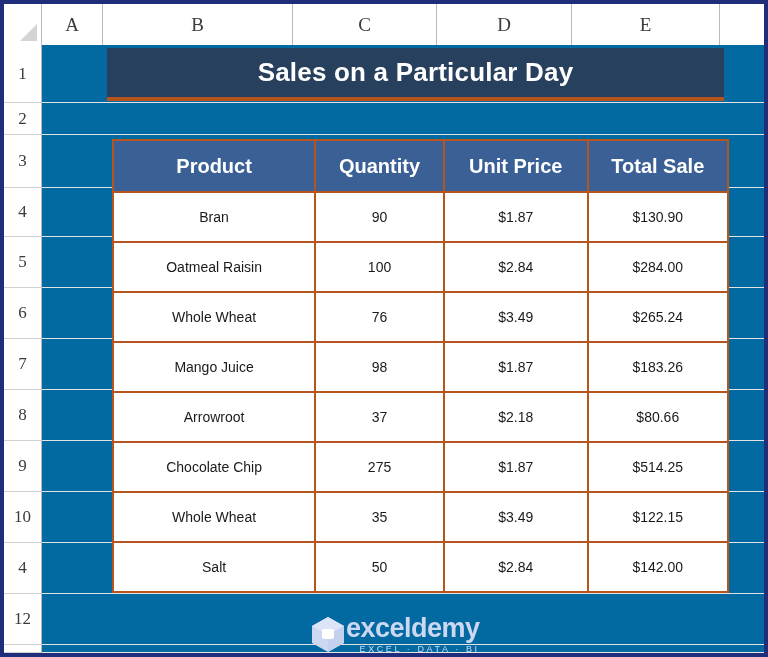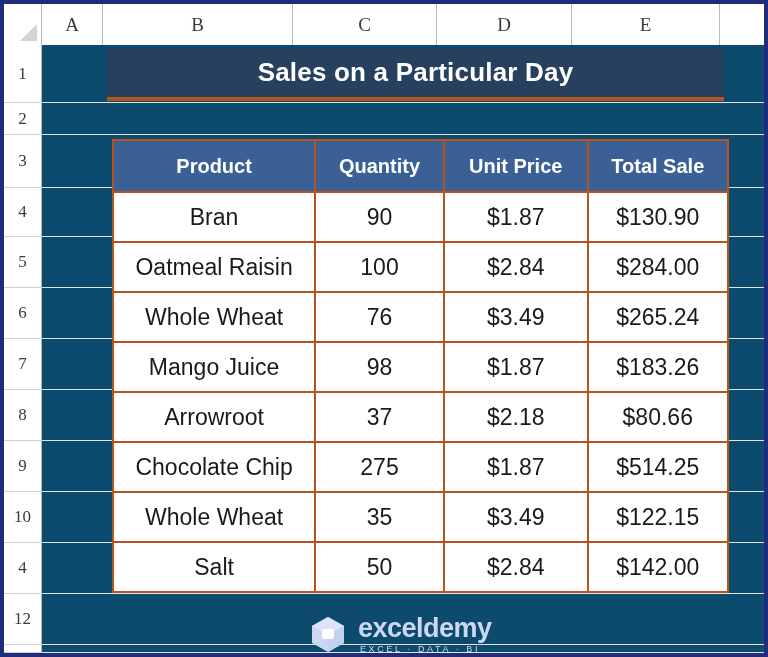--- a/index.html
+++ b/index.html
@@ -87,21 +87,21 @@
     font-family: "Liberation Serif", serif;
     background: #ffffff;
   }
 
   
   .grid {
     position: absolute;
     left: 38px; top: 41px;
     width: 722px;
     height: 608px;
-    background: #0c4a6e;
+    background: #0369a1;
   }
   .grid-row {
     width: 100%;
     border-bottom: 1px solid #e3e3e3;
     position: relative;
   }
 
   
   .title-banner {
     position: absolute;
@@ -128,21 +128,21 @@
     left: 70px;
     top: 94px;
     width: 617px;
     border-collapse: collapse;
     table-layout: fixed;
   }
   .data-table th,
   .data-table td {
     border: 2px solid #b5541d;
     text-align: center;
-    font-size: 23px;
+    font-size: 14px;
     color: #1a1a1a;
     height: 50px;
     padding: 0 4px;
     background: #ffffff;
   }
   .data-table th {
     background: #3a6096;
     color: #ffffff;
     font-weight: bold;
     height: 52px;
@@ -155,21 +155,21 @@
 
   
   .watermark {
     position: absolute;
     left: 268px;
     top: 567px;
     width: 210px;
     height: 44px;
     display: flex;
     align-items: center;
-    gap: 12px;
+    gap: 0;
     opacity: 1;
     pointer-events: none;
   }
   .wm-logo {
     width: 36px; height: 38px;
     position: relative;
     flex: 0 0 auto;
   }
   .wm-text-block {
     display: flex;
@@ -182,20 +182,21 @@
     font-weight: bold;
     color: #ccd8f2;
     letter-spacing: -0.5px;
   }
   .wm-tag {
     font-size: 9px;
     color: #ccd8f2;
     letter-spacing: 2.6px;
     margin-top: 3px;
     margin-left: 2px;
+    text-align: right;
   }
 </style>
 </head>
 <body>
 
 <div class="screenshot-frame">
   <div class="sheet">
 
     <div class="col-head-row">
       <div class="corner-cell">

